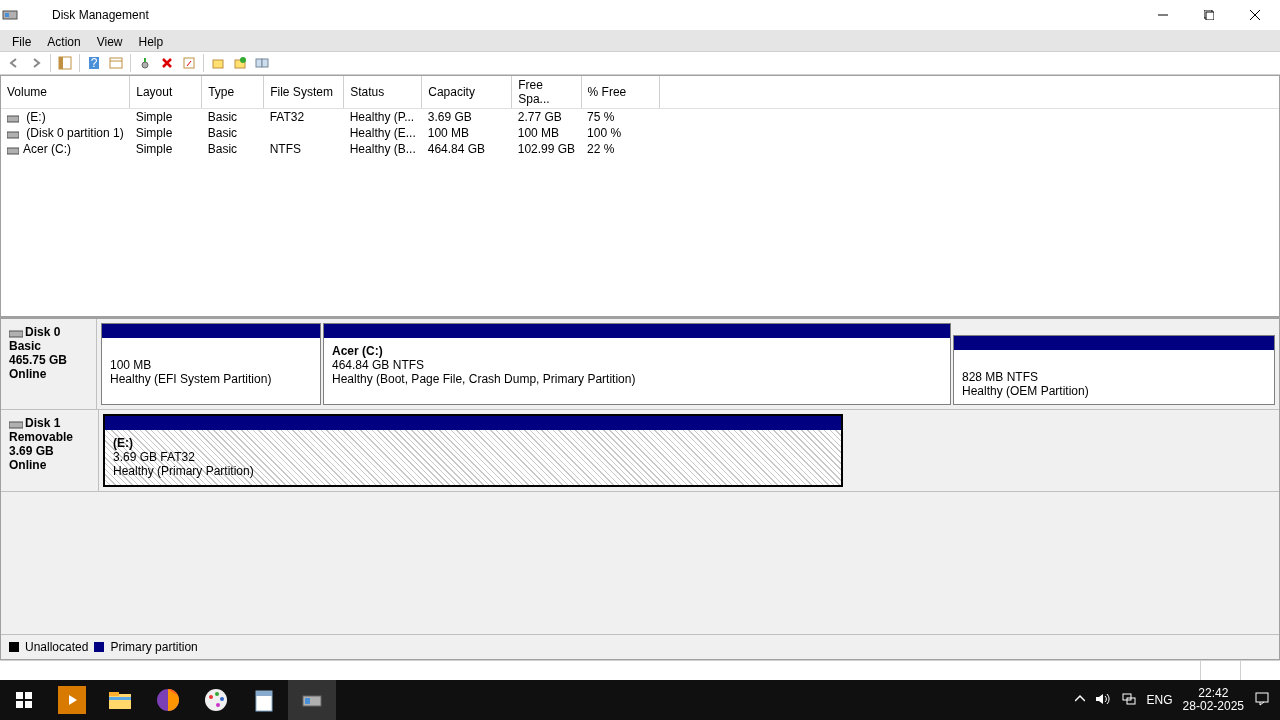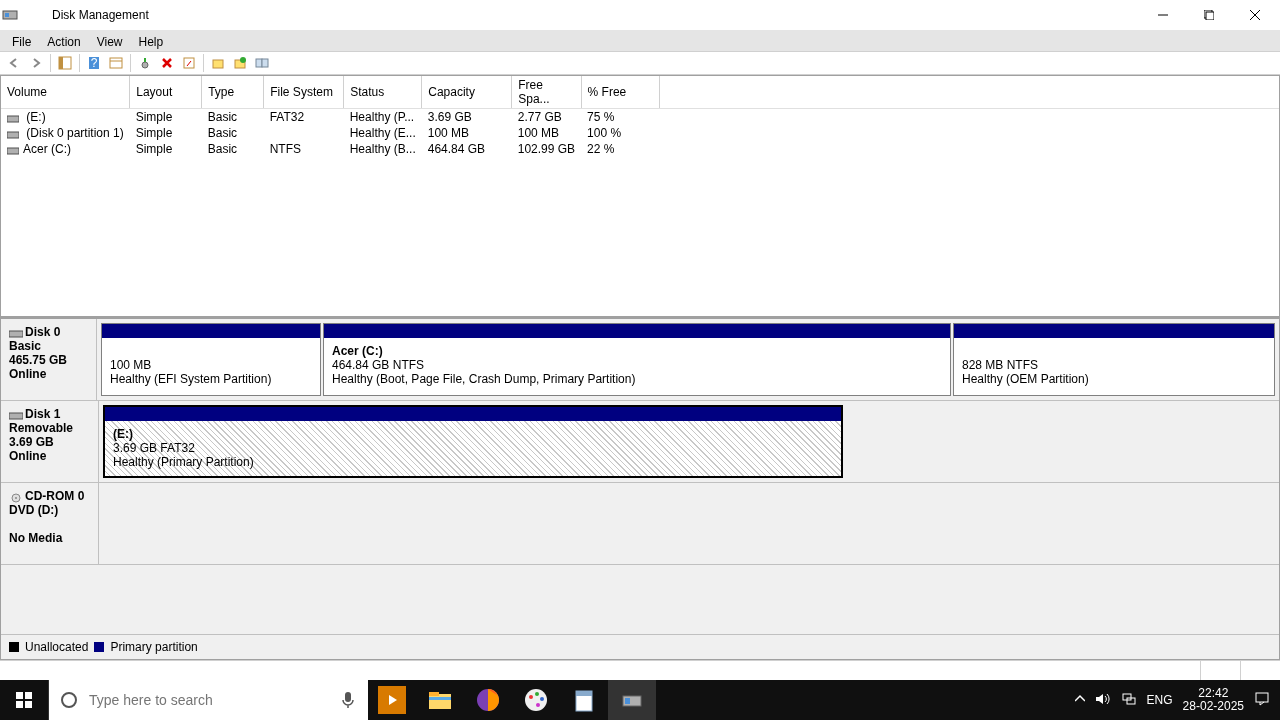--- a/index.html
+++ b/index.html
@@ -223,21 +223,21 @@
       </div>
       <div class="parts">
         <div class="partition" id="d0p1" style="width: 220px;">
           <div class="part-header"></div>
           <div class="part-body"><br><span>100 MB</span><br><span>Healthy (EFI System Partition)</span></div>
         </div>
         <div class="partition" id="d0p2" style="width: 628px;">
           <div class="part-header"></div>
           <div class="part-body"><b>Acer  (C:)</b><br><span>464.84 GB NTFS</span><br><span>Healthy (Boot, Page File, Crash Dump, Primary Partition)</span></div>
         </div>
-        <div class="partition" id="d0p3" style="width: 322px;">
+        <div class="partition" id="d0p3" style="width: 322px; margin-top: 12px;">
           <div class="part-header"></div>
           <div class="part-body"><br><span>828 MB NTFS</span><br><span>Healthy (OEM Partition)</span></div>
         </div>
       </div>
     </div>
 
     <div class="disk-row">
       <div class="disk-info">
         <span class="disk-icn"><svg width="14" height="10">
               <rect x="0" y="2" width="14" height="6" fill="#b0b0b0" stroke="#505050"></rect>
@@ -247,31 +247,20 @@
         <span>Online</span>
       </div>
       <div class="parts">
         <div class="partition selected hatched" id="d1p1" style="width: 740px;">
           <div class="part-header"></div>
           <div class="part-body"><b> (E:)</b><br><span>3.69 GB FAT32</span><br><span>Healthy (Primary Partition)</span></div>
         </div>
       </div>
     </div>
 
-    <div class="disk-row">
-      <div class="disk-info">
-        <span class="disk-icn"><svg width="14" height="10">
-              <circle cx="7" cy="5" r="4" fill="#e0e0e0" stroke="#888"></circle>
-              <circle cx="7" cy="5" r="1" fill="#888"></circle>
-            </svg></span><b>CD-ROM 0</b><br>
-        <span>DVD (D:)</span><br><br>
-        <span>No Media</span>
-      </div>
-      <div class="parts"></div>
-    </div>
   </div>
 
   <div class="legend">
     <span class="legend-box" style="background:#000"></span>
     <span>Unallocated</span>
     <span class="legend-box" style="background:#000080"></span>
     <span>Primary partition</span>
   </div>
 </div>
 
@@ -282,34 +271,20 @@
 </div>
 
 <div class="taskbar">
   <div class="task-start">
     <svg width="16" height="16">
         <rect x="0" y="0" width="7" height="7" fill="#fff"></rect>
         <rect x="9" y="0" width="7" height="7" fill="#fff"></rect>
         <rect x="0" y="9" width="7" height="7" fill="#fff"></rect>
         <rect x="9" y="9" width="7" height="7" fill="#fff"></rect>
       </svg>
-  </div>
-  <div class="task-search">
-    <span class="icon">
-        <svg width="20" height="20">
-          <circle cx="10" cy="10" r="7" fill="none" stroke="#555" stroke-width="2"></circle>
-        </svg>
-      </span>
-    <input placeholder="Type here to search" style="">
-    <span class="icon">
-        <svg width="14" height="18">
-          <rect x="4" y="1" width="6" height="10" rx="3" fill="#555"></rect>
-          <path d="M2 9 A5 5 0 0 0 12 9 M7 14 L7 17" fill="none" stroke="#555" stroke-width="1.5"></path>
-        </svg>
-      </span>
   </div>
   <div class="task-icons">
     <div class="task-icon">
         <svg width="28" height="28">
           <rect width="28" height="28" fill="#d87a00"></rect>
           <path d="M11 9 L19 14 L11 19 Z" fill="#fff"></path>
         </svg>
       </div>
     <div class="task-icon">
         <svg width="28" height="28">

